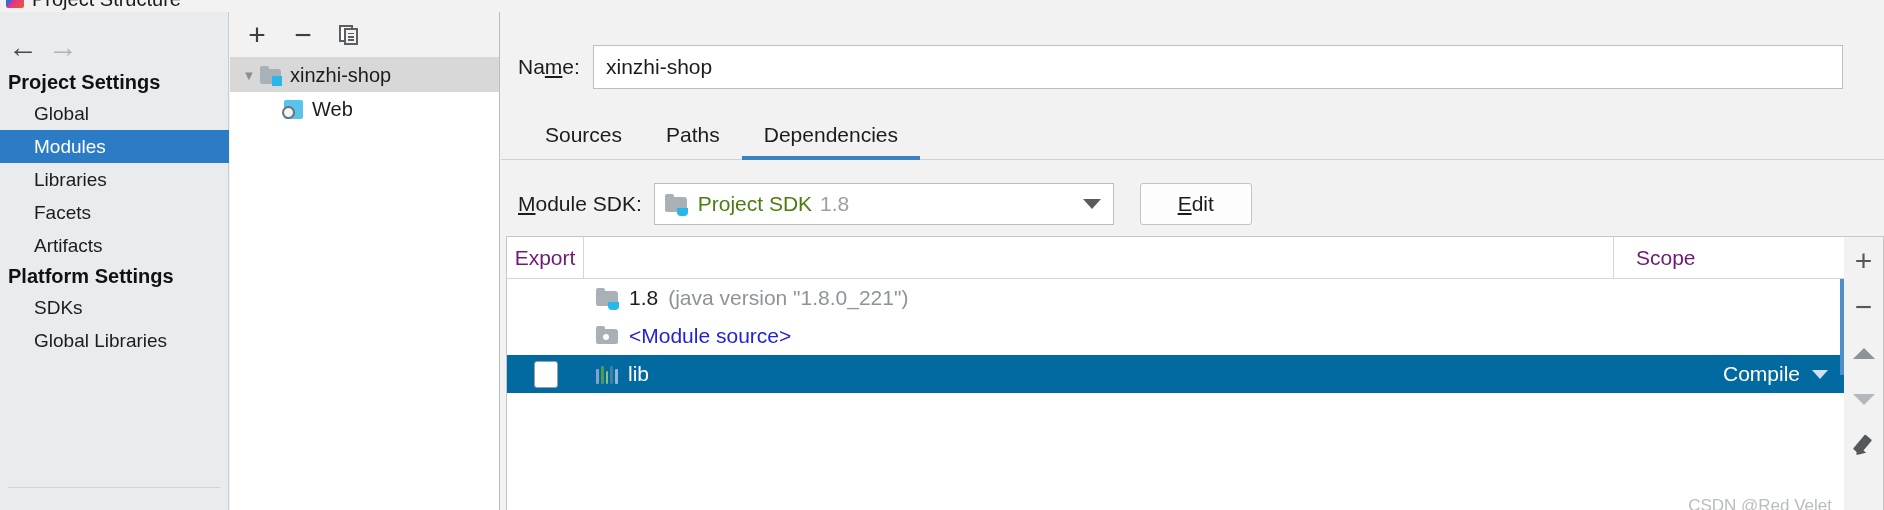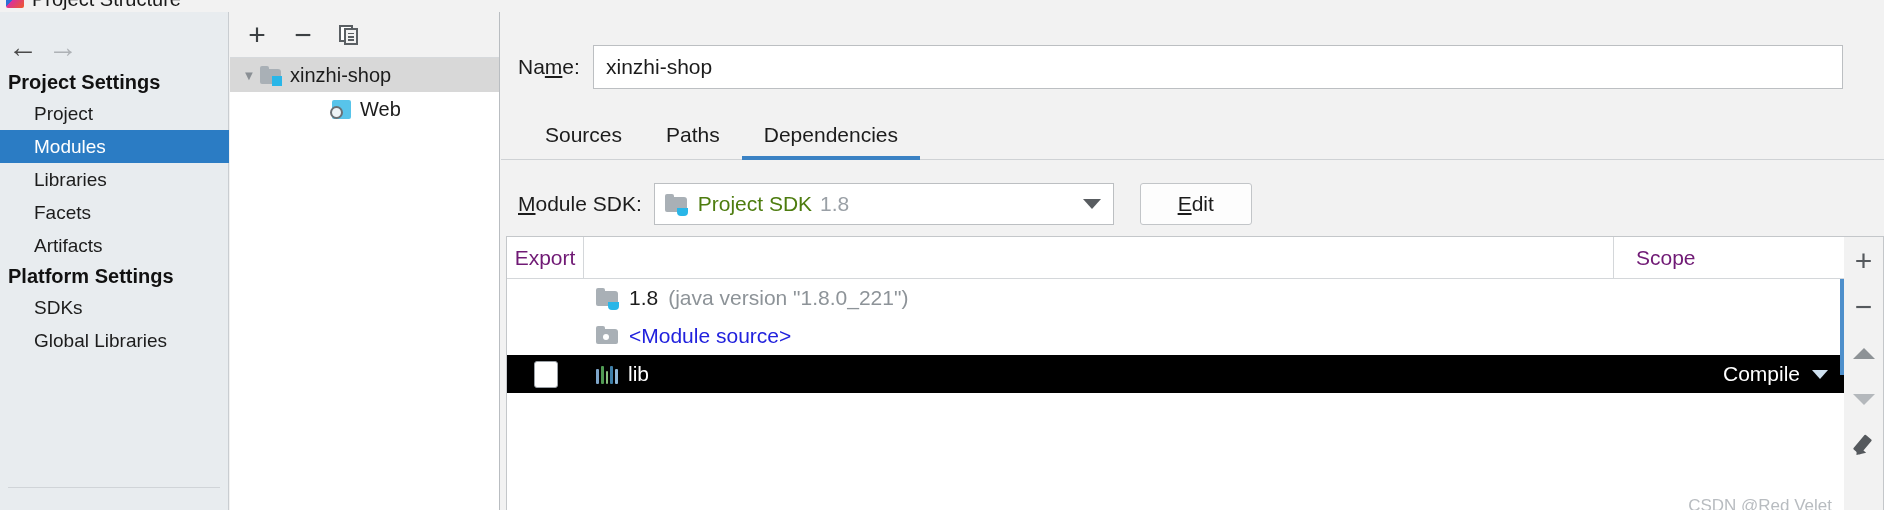--- a/index.html
+++ b/index.html
@@ -80,21 +80,21 @@
     content: ""; position: absolute; left: 2px; top: 3px; width: 6px; height: 1px;
     box-shadow: 0 0 0 0 #5a5f63, 0 3px 0 0 #5a5f63, 0 6px 0 0 #5a5f63;
     border-top: 1px solid #5a5f63;
   }
 
   .tree-row {
     height: 34px; display: flex; align-items: center;
     font-size: 20px; color: #1c1c1c; white-space: nowrap;
   }
   .tree-row.level0 { padding-left: 8px; }
-  .tree-row.level1 { padding-left: 52px; margin-left: 48px; }
+  .tree-row.level1 { padding-left: 52px; }
   .tree-row.sel-grey { background: #d8d8d8; }
   .caret {
     width: 22px; display: inline-flex; justify-content: center;
     color: #8a8f94; font-size: 13px;
   }
   .mod-ic {
     position: relative; width: 21px; height: 17px; margin-right: 9px; flex: 0 0 auto;
   }
   .mod-ic .fold {
     position: absolute; left: 0; top: 2px; width: 21px; height: 15px;
@@ -226,21 +226,21 @@
     border: 1px solid #9aa0a6; border-radius: 3px;
   }
   .dep-row .label-cell {
     flex: 1; display: flex; align-items: center; gap: 10px;
     padding-left: 12px; font-size: 21px; white-space: nowrap;
   }
   .dep-row .scope-cell {
     width: 230px; display: flex; align-items: center; justify-content: flex-end;
     padding-right: 16px; gap: 12px; font-size: 21px;
   }
-  .dep-row.selected { background: #000000; }
+  .dep-row.selected { background: #0369a1; }
   .dep-row.selected .label-cell,
   .dep-row.selected .scope-cell { color: #ffffff; }
 
   .jdk-sm { position: relative; width: 23px; height: 19px; flex:0 0 auto; }
   .jdk-sm .f {
     position: absolute; left: 0; top: 2px; width: 22px; height: 15px;
     background: #a9b0b6; border-radius: 1px 3px 2px 2px;
   }
   .jdk-sm .f::before {
     content:""; position:absolute; left:0; top:-3px; width:9px; height:4px;
@@ -338,21 +338,21 @@
   </div>
 
   <div class="sidebar">
     <div class="nav-btns">
       <span class="nav-arrow nav-back">←</span>
       <span class="nav-arrow nav-fwd">→</span>
     </div>
 
     <div style="position:absolute; left:0; top:56px; width:229px;">
       <div class="side-group">Project Settings</div>
-      <div class="side-item">Project</div>
+      <div class="side-item">Global</div>
       <div class="side-item selected">Modules</div>
       <div class="side-item">Libraries</div>
       <div class="side-item">Facets</div>
       <div class="side-item">Artifacts</div>
 
       <div class="side-group">Platform Settings</div>
       <div class="side-item">SDKs</div>
       <div class="side-item">Global Libraries</div>
     </div>
 

